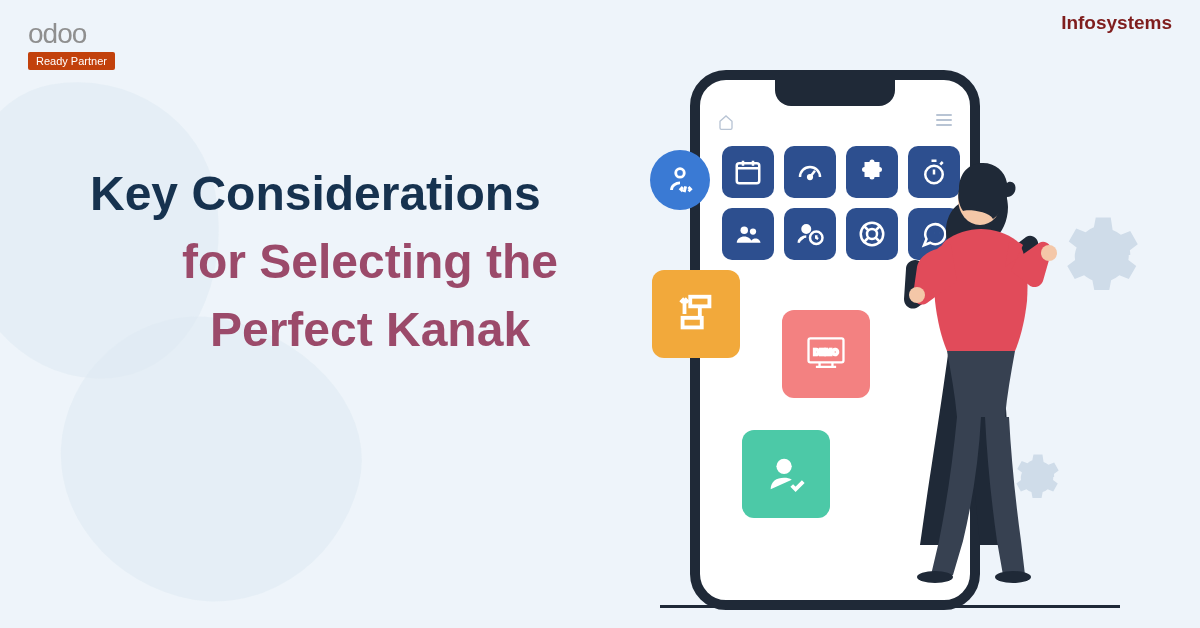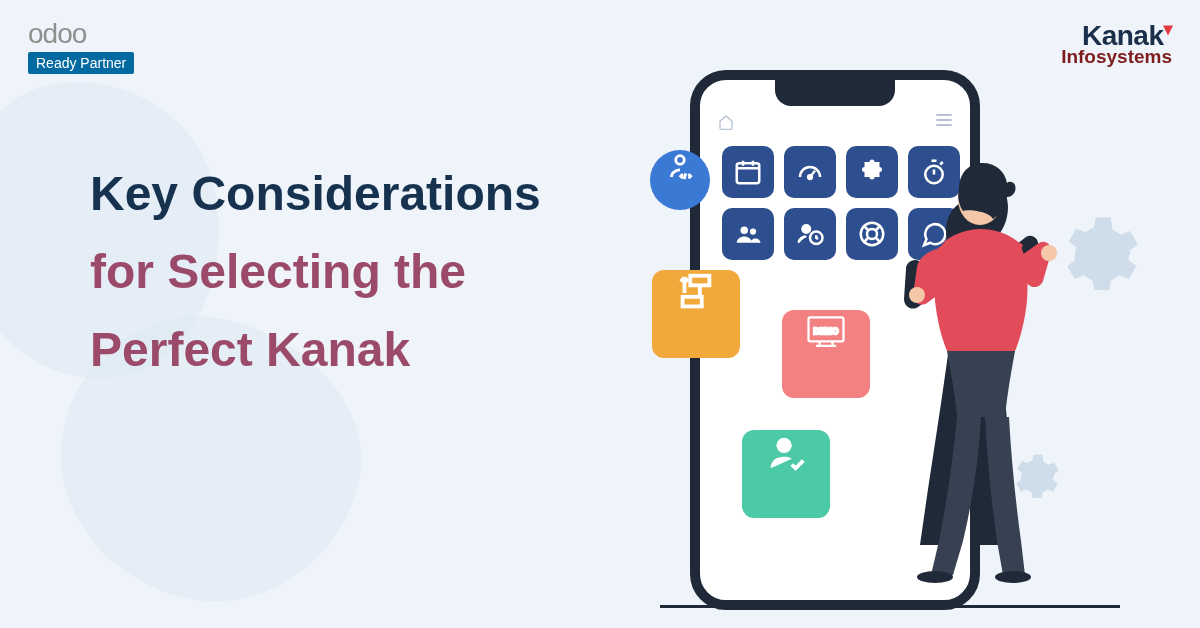--- a/index.html
+++ b/index.html
@@ -1,39 +1,39 @@
 <!DOCTYPE html>
 <html><head>
 <meta charset="utf-8">
 <style>
 *{margin:0;padding:0;box-sizing:border-box}
 body{width:1200px;height:628px;background:#eef4fa;font-family:Arial,Helvetica,sans-serif;position:relative;overflow:hidden}
 .top-left-logo{position:absolute;top:18px;left:28px}
 .odoo-text{font-size:28px;font-weight:400;color:#8f8f8f;letter-spacing:-1px}
-.ready-badge{background:#0369a1;color:#fff;font-size:14px;padding:3px 8px;border-radius:2px;margin-top:2px;display:inline-block}
+.ready-badge{background:#c2410c;color:#fff;font-size:11px;padding:3px 8px;border-radius:2px;margin-top:2px;display:inline-block}
 .top-right-logo{position:absolute;top:18px;right:28px;text-align:right}
 .kanak-text{font-size:28px;font-weight:800;color:#1a2f4a;letter-spacing:-0.5px}
 .kanak-accent{color:#e63946;font-size:18px;vertical-align:super}
 .infosys-text{font-size:19px;font-weight:600;color:#7f1d1d;margin-top:-6px}
 .headline{position:absolute;left:90px;top:164px;width:560px}
 .h1{font-size:48px;font-weight:800;color:#16324f;line-height:1.25}
-.h2{font-size:48px;font-weight:800;color:#9b4a6a;line-height:1.25;margin-top:18px;}
+.h2{font-size:48px;font-weight:800;color:#9b4a6a;line-height:1.25;margin-top:8px;text-align:center}
 .bg-blob{position:absolute;background:#dfe9f3;border-radius:45% 55% 48% 52%/50% 45% 55% 50%;opacity:.55}
 .blob1{width:260px;height:300px;left:-40px;top:80px;transform:rotate(-10deg)}
 .blob2{width:300px;height:280px;left:60px;top:320px;transform:rotate(15deg)}
 .phone{position:absolute;right:220px;top:70px;width:290px;height:540px;border:10px solid #1f2937;border-radius:36px;background:#fff}
 .notch{position:absolute;top:0;left:50%;transform:translateX(-50%);width:120px;height:26px;background:#1f2937;border-radius:0 0 16px 16px}
 .phone-header{position:absolute;top:34px;left:0;right:0;display:flex;justify-content:space-between;padding:0 18px;color:#b8c4d4}
 .home-icon{width:16px;height:16px}
 .ham{display:flex;flex-direction:column;gap:3px}
 .ham span{width:16px;height:2px;background:#b8c4d4;border-radius:1px}
 .app-grid{position:absolute;top:66px;left:22px;display:grid;grid-template-columns:repeat(4,52px);grid-template-rows:repeat(2,52px);gap:10px}
 .tile{background:#2d4f8f;border-radius:10px;display:flex;align-items:center;justify-content:center;color:#fff}
 .tile svg{width:30px;height:30px}
-.float-icon{position:absolute;border-radius:12px;display:flex;justify-content:center;color:#fff}
+.float-icon{position:absolute;border-radius:12px;display:flex;align-items:center;justify-content:center;color:#fff}
 .float-blue{width:60px;height:60px;background:#3a7ad4;border-radius:50%;right:490px;top:150px}
 .float-orange{width:88px;height:88px;background:#f2a93b;right:460px;top:270px}
 .float-coral{width:88px;height:88px;background:#f38181;right:330px;top:310px}
 .float-teal{width:88px;height:88px;background:#4cc9a7;right:370px;top:430px}
 .float-icon svg{width:46px;height:46px}
 .float-blue svg{width:34px;height:34px}
 .gear{position:absolute;color:#cfdce9}
 .gear svg{width:100%;height:100%}
 .gear1{width:90px;height:90px;right:60px;top:210px}
 .gear2{width:54px;height:54px;right:140px;top:450px}
@@ -45,21 +45,20 @@
 
 <div class="bg-blob blob1"></div>
 <div class="bg-blob blob2"></div>
 
 <div class="top-left-logo">
   <div class="odoo-text">odoo</div>
   <div class="ready-badge">Ready Partner</div>
 </div>
 
 <div class="top-right-logo">
-  <div class="kanak-text"><span>Kanak</span><span class="kanak-accent">▾</span></div>
   <div class="infosys-text">Infosystems</div>
 </div>
 
 <div class="headline">
   <div class="h1">Key Considerations</div>
   <div class="h2">for Selecting the</div>
   <div class="h2">Perfect Kanak</div>
 </div>
 
 <div class="gear gear1">

